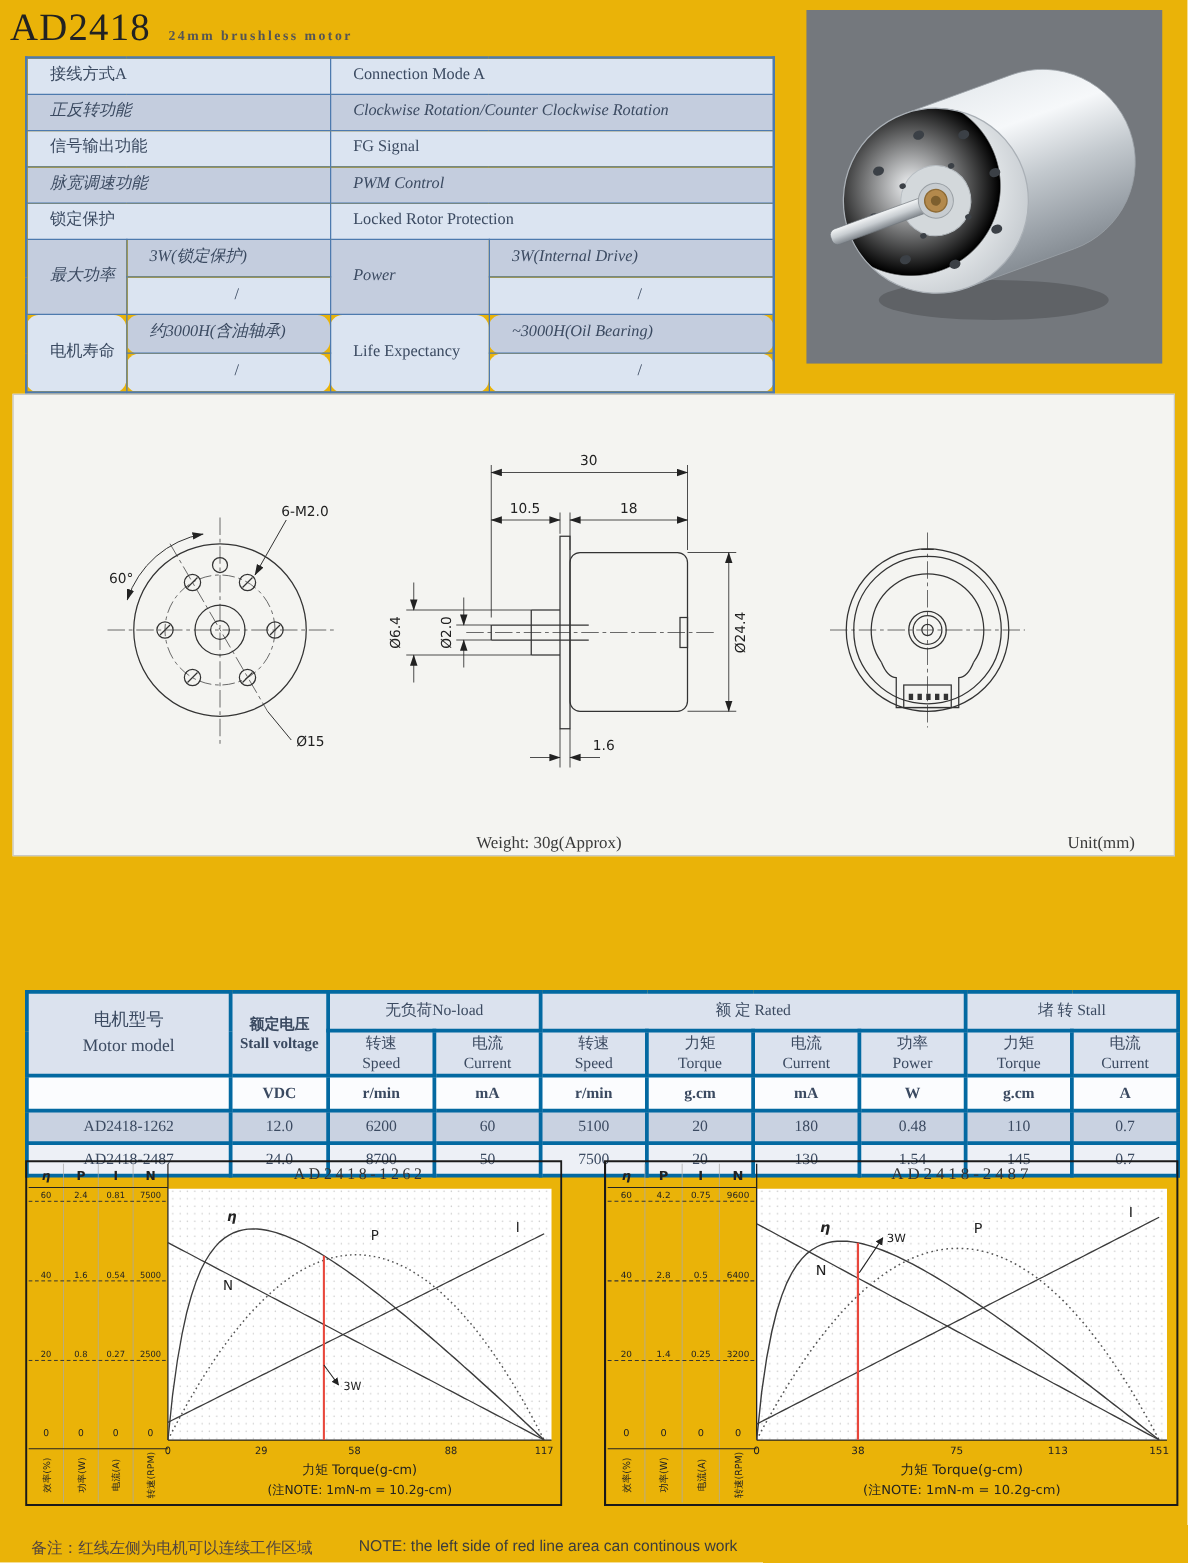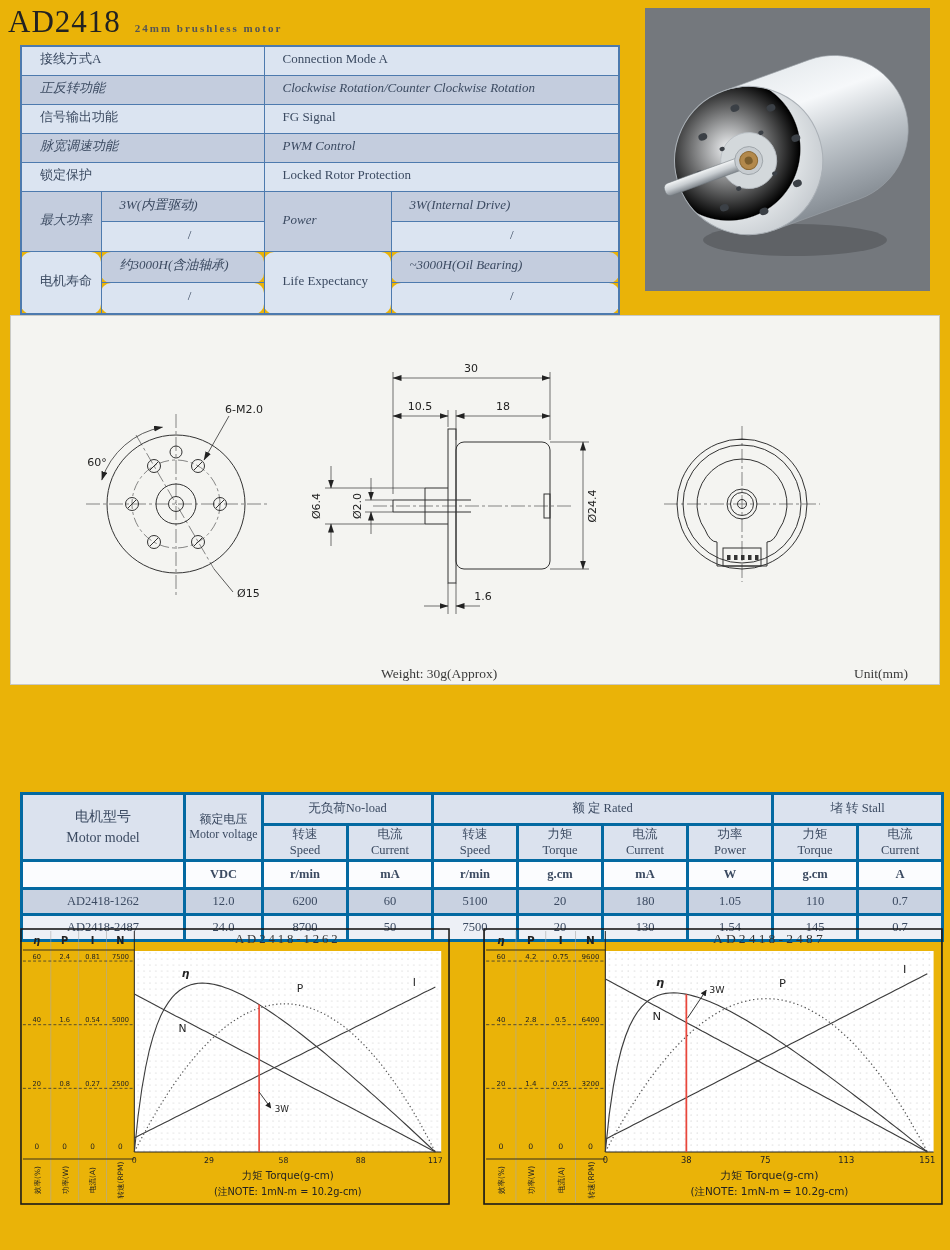--- a/index.html
+++ b/index.html
@@ -29,21 +29,21 @@
             font-size:15.5px;padding:2px 8px 3px 4px;letter-spacing:0.5px;margin-top:36px;}
   
   table.tech{position:absolute;left:20px;top:792px;width:921px;border-collapse:collapse;
              table-layout:fixed;border:2px solid #4d7aae;}
   table.tech td{border:3px solid #0369a1;font-size:12.5px;color:#3b4a61;text-align:center;
                 padding:1px 2px;line-height:1.25;}
   table.tech tr.grp td{height:26px;background:#dbe2ee;}
   table.tech tr.sub td{height:30px;background:#dbe2ee;}
   table.tech tr.units td{height:23px;background:#fbfcfe;font-weight:bold;}
   table.tech td.modelCell{background:#eef1f7;font-size:14px;line-height:1.5;}
-  table.tech td.voltCell{background:#dbe2ee;font-size:12px;}
+  table.tech td.voltCell{background:#dbe2ee;font-size:12px;font-weight:bold;}
   table.tech tr.r1 td{height:21px;background:#c9d2e1;}
   table.tech tr.r2 td{height:21px;background:#edf0f6;}
   
   .chart{position:absolute;top:928px;height:277px;}
   #chart0{left:20px;width:430px;} #chart1{left:483px;width:460px;}
   
   .foot{position:absolute;top:1230px;left:25px;width:900px;font-size:12.5px;color:#53453e;}
   .foot .en{position:absolute;left:262px;top:0;color:#3c3c3c;font-family:"Liberation Sans",sans-serif;}
   
   text.dm{font-family:"DejaVu Sans",sans-serif;font-size:11px;fill:#222;}
@@ -81,21 +81,21 @@
     <tr>
           <td colspan="2" class="dk">脉宽调速功能</td>
           <td colspan="2" class="dk pl">PWM Control</td>
         </tr>
     <tr>
           <td colspan="2" class="lt">锁定保护</td>
           <td colspan="2" class="lt pl">Locked Rotor Protection</td>
         </tr>
     <tr class="g1">
       <td rowspan="2" class="dk pl">最大功率</td>
-      <td class="dk pv">3W(内置驱动)</td>
+      <td class="dk pv">3W(锁定保护)</td>
       <td rowspan="2" class="dk pl">Power</td>
       <td class="dk pv">3W(Internal Drive)</td>
     </tr>
     <tr class="g1">
       <td class="lt ctr">/</td>
       <td class="lt ctr">/</td>
     </tr>
     <tr class="g2">
       <td rowspan="2" class="lt pl">电机寿命</td>
       <td class="dk pv">约3000H(含油轴承)</td>
@@ -285,21 +285,21 @@
         <col style="width:85px">
     </colgroup>
     <tbody>
     <tr class="grp">
       <td rowspan="2" class="modelCell">
         <span>电机型号</span><br>
         <span>Motor model</span>
       </td>
       <td rowspan="2" class="voltCell">
         <span>额定电压</span><br>
-        <span>Motor voltage</span>
+        <span>Stall voltage</span>
       </td>
       <td colspan="2">无负荷No-load</td>
       <td colspan="4">额 定 Rated</td>
       <td colspan="2">堵 转 Stall</td>
     </tr>
     <tr class="sub">
       <td><span>转速</span><br><span>Speed</span></td>
       <td><span>电流</span><br><span>Current</span></td>
       <td><span>转速</span><br><span>Speed</span></td>
       <td><span>力矩</span><br><span>Torque</span></td>
@@ -321,21 +321,21 @@
       <td>A</td>
     </tr>
     <tr class="r1">
       <td>AD2418-1262</td>
       <td>12.0</td>
       <td>6200</td>
       <td>60</td>
       <td>5100</td>
       <td>20</td>
       <td>180</td>
-      <td>1.05</td>
+      <td>0.48</td>
       <td>110</td>
       <td>0.7</td>
     </tr>
     <tr class="r2">
       <td>AD2418-2487</td>
       <td>24.0</td>
       <td>8700</td>
       <td>50</td>
       <td>7500</td>
       <td>20</td>
@@ -473,13 +473,17 @@
         <path d="M117.0,224.0L120.8,186.0L124.7,158.2L128.6,137.2L132.4,121.0L136.3,108.3L140.1,98.3L143.9,90.4L147.8,84.0L151.7,78.9L155.5,74.9L159.3,71.8L163.2,69.4L167.1,67.6L170.9,66.3L174.8,65.4L178.6,65.0L182.4,64.9L186.3,65.0L190.1,65.5L194.0,66.1L197.9,67.0L201.7,68.1L205.6,69.3L209.4,70.7L213.3,72.2L217.1,73.8L220.9,75.5L224.8,77.3L228.6,79.3L232.5,81.3L236.4,83.3L240.2,85.5L244.1,87.7L247.9,90.0L251.8,92.3L255.6,94.7L259.5,97.2L263.3,99.6L267.1,102.2L271.0,104.7L274.9,107.3L278.7,110.0L282.5,112.6L286.4,115.3L290.3,118.1L294.1,120.8L298.0,123.6L301.8,126.4L305.6,129.2L309.5,132.1L313.4,135.0L317.2,137.9L321.0,140.8L324.9,143.7L328.8,146.6L332.6,149.6L336.5,152.6L340.3,155.6L344.1,158.6L348.0,161.6L351.9,164.6L355.7,167.7L359.5,170.7L363.4,173.8L367.3,176.9L371.1,179.9L374.9,183.0L378.8,186.1L382.7,189.3L386.5,192.4L390.3,195.5L394.2,198.6L398.1,201.8L401.9,204.9L405.8,208.1L409.6,211.3L413.4,214.4L417.3,217.6L421.2,220.8L425.0,224.0" fill="none" stroke="#3c3c3c" stroke-width="1.1"></path>
         <text x="169.36" y="57.98058859330138" font-family="&quot;DejaVu Sans&quot;,sans-serif" font-size="11" fill="#222" text-anchor="middle" font-weight="bold" font-style="italic">η</text>
         <text x="166.28" y="91.63931250000002" font-family="&quot;DejaVu Sans&quot;,sans-serif" font-size="11" fill="#222" text-anchor="middle">N</text>
         <text x="286.4" y="58.65985328639775" font-family="&quot;DejaVu Sans&quot;,sans-serif" font-size="11" fill="#222" text-anchor="middle">P</text>
         <text x="403.44" y="45.364299999999986" font-family="&quot;DejaVu Sans&quot;,sans-serif" font-size="11" fill="#222" text-anchor="middle">I</text>
         <line x1="194.50993377483445" y1="224" x2="194.50993377483445" y2="66.2541153749352" stroke="#e8473c" stroke-width="1.7"></line>
         <line x1="195.50993377483445" y1="90.2541153749352" x2="213.50993377483445" y2="62.254115374935196" stroke="#222" stroke-width="0.9" marker-end="url(#arr1)"></line>
         <text x="216.50993377483445" y="65.2541153749352" font-family="&quot;DejaVu Sans&quot;,sans-serif" font-size="9" fill="#222" text-anchor="start">3W</text>
       </svg></div>
 
+  <div class="foot">
+    <span>备注：红线左侧为电机可以连续工作区域</span>
+    <span class="en">NOTE: the left side of red line area can continous work</span>
+  </div>
 </div>
 
 </body></html>

